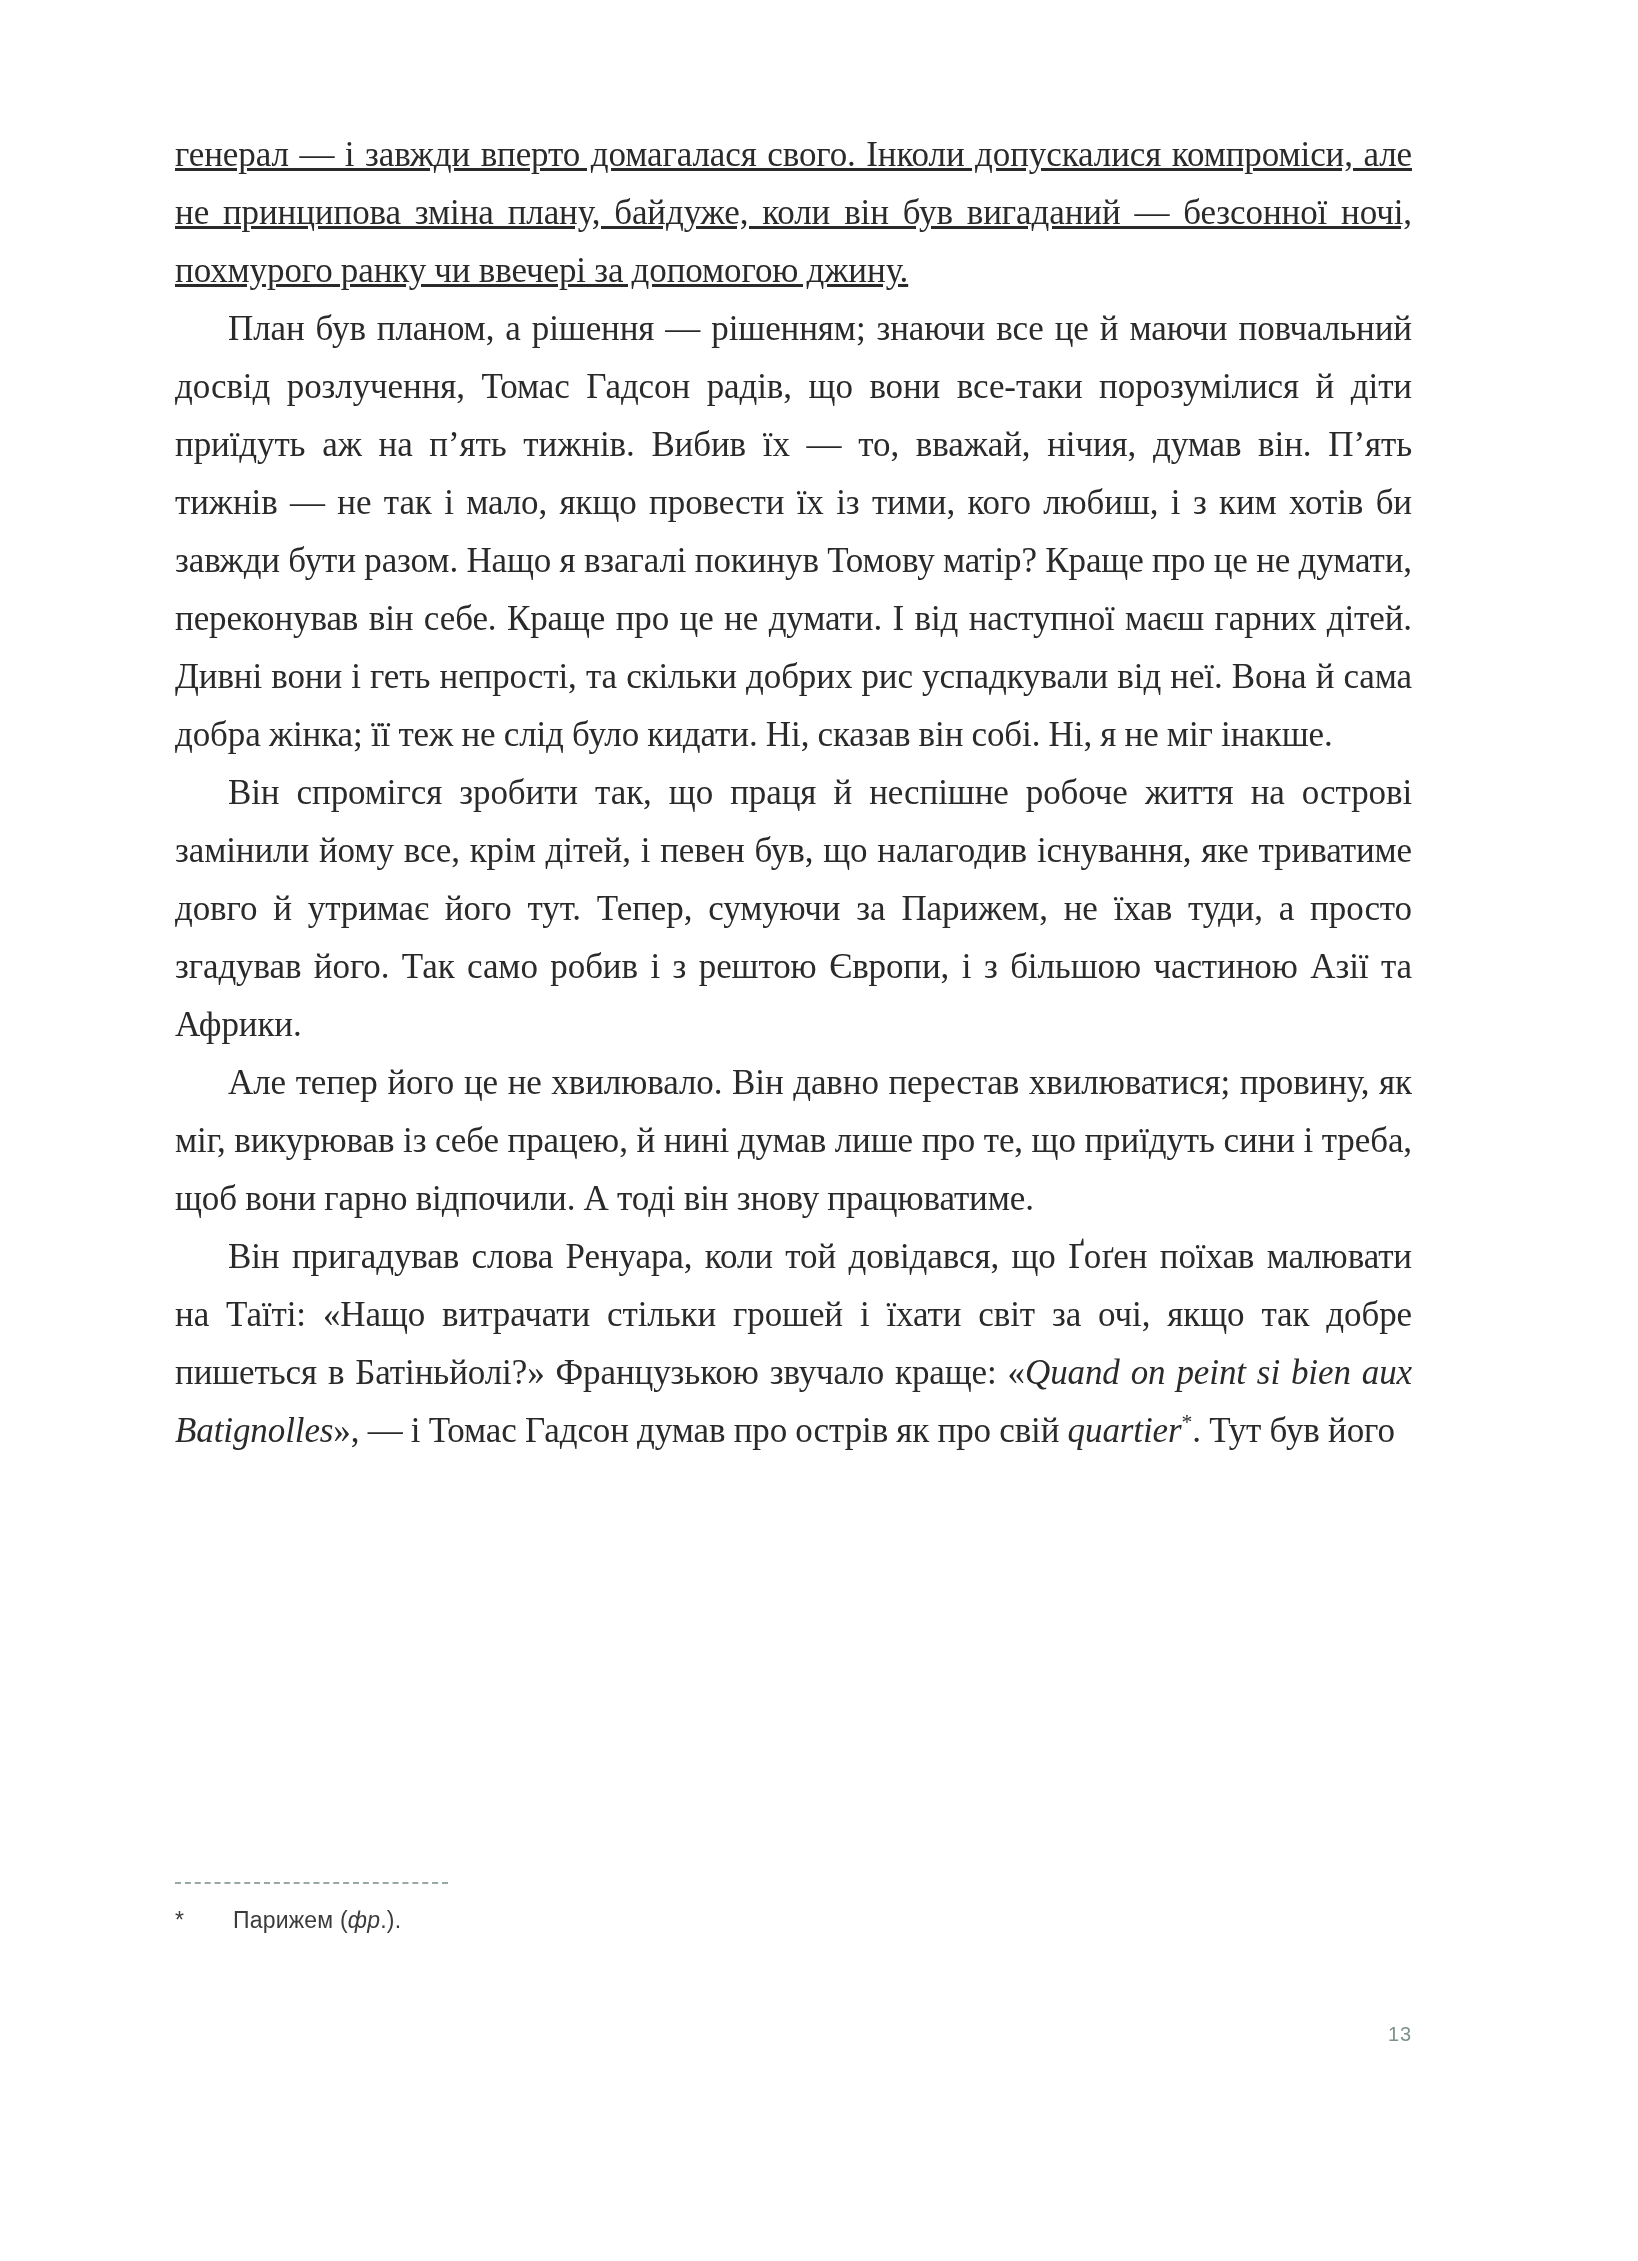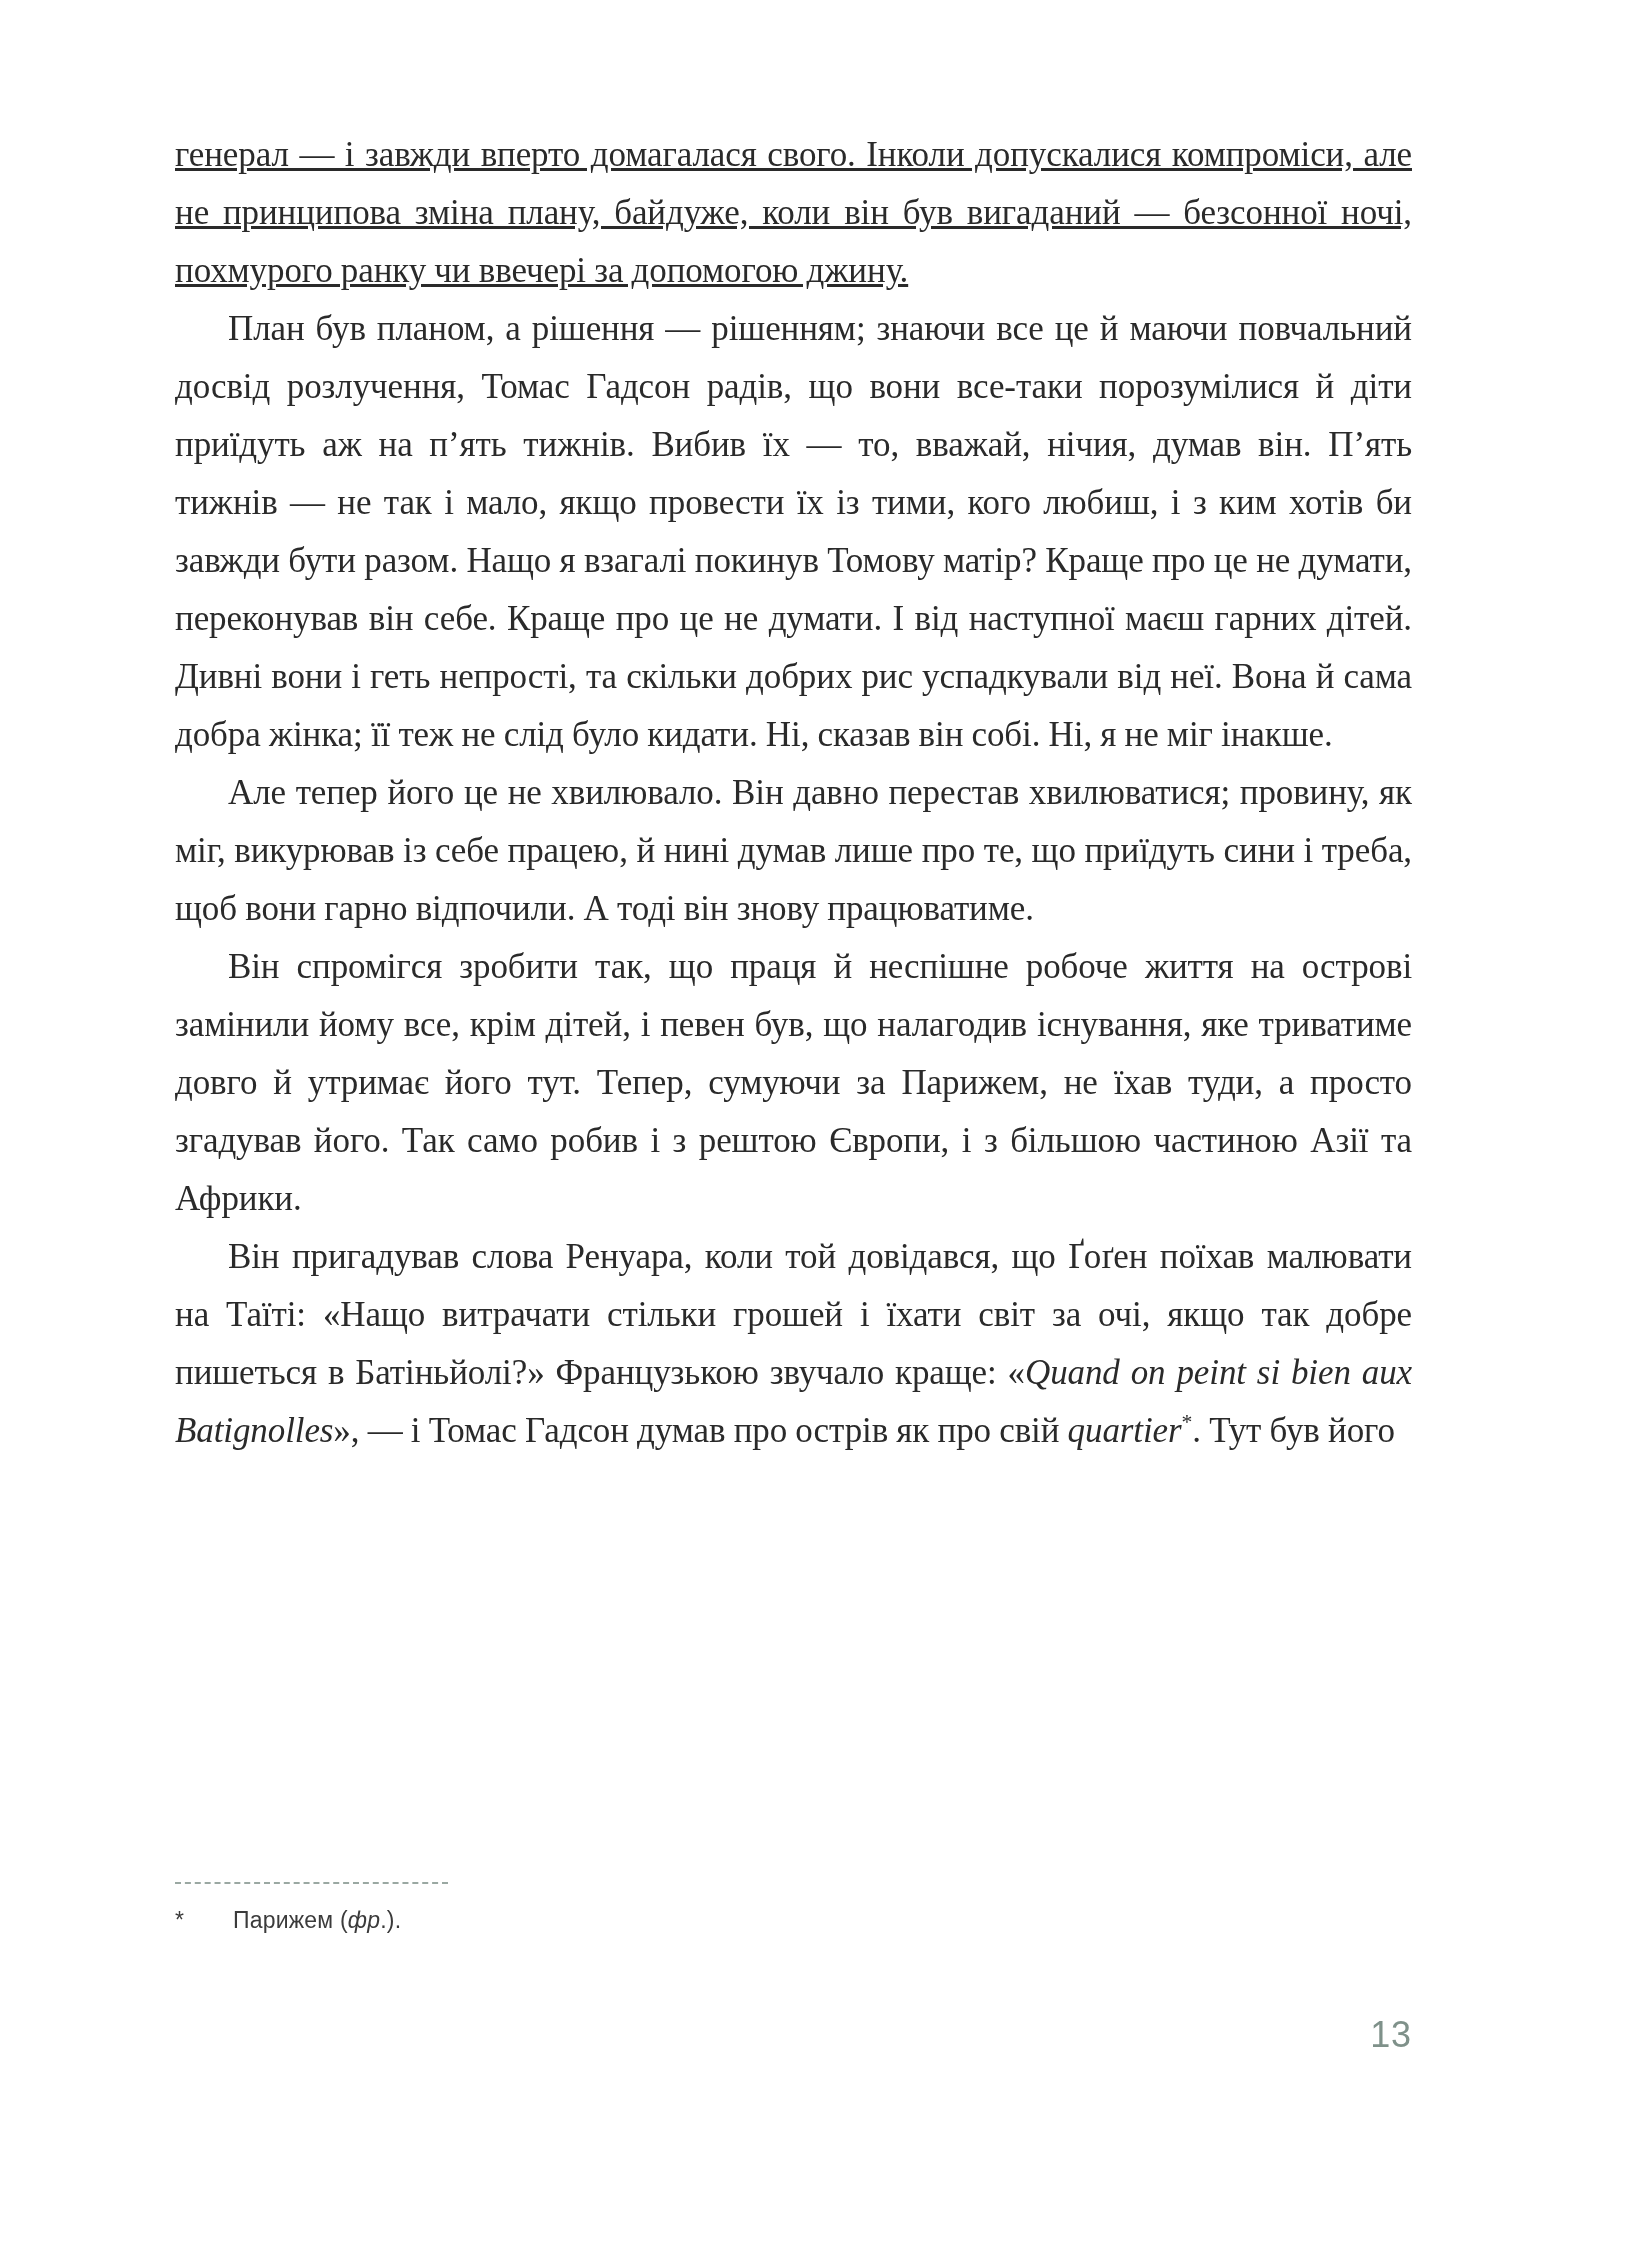--- a/index.html
+++ b/index.html
@@ -95,40 +95,40 @@
     font-style: italic;
     text-align: center;
   }
 
   
   .folio {
     position: absolute;
     right: 226px;
     top: 2021px;
     font-family: "Liberation Sans", "DejaVu Sans", sans-serif;
-    font-size: 36px;
+    font-size: 20px;
     line-height: 27px;
     color: #7f918a;
     letter-spacing: 0.9px;
   }
 </style>
 </head>
 <body>
 
 <div class="page">
 
   <div class="text-column">
 
     <p class="para first">генерал — і завжди вперто домагалася свого. Інколи допускалися компроміси, але не принципова зміна плану, байдуже, коли він був вигаданий — безсонної ночі, похмурого ранку чи ввечері за допомогою джину.</p>
 
     <p class="para">План був планом, а рішення — рішенням; знаючи все це й маючи повчальний досвід розлучення, Томас Гадсон радів, що вони все-таки порозумілися й діти приїдуть аж на п’ять тижнів. Вибив їх — то, вважай, нічия, думав він. П’ять тижнів — не так і мало, якщо провести їх із тими, кого любиш, і з ким хотів би завжди бути разом. Нащо я взагалі покинув Томову матір? Краще про це не думати, переконував він себе. Краще про це не думати. І від наступної маєш гарних дітей. Дивні вони і геть непрості, та скільки добрих рис успадкували від неї. Вона й сама добра жінка; її теж не слід було кидати. Ні, сказав він собі. Ні, я не міг інакше.</p>
 
+    <p class="para">Він спромігся зробити так, що праця й неспішне робоче життя на острові замінили йому все, крім дітей, і певен був, що налагодив існування, яке триватиме довго й утримає його тут. Тепер, сумуючи за Парижем, не їхав туди, а просто згадував його. Так само робив і з рештою Європи, і з більшою частиною Азії та Африки.</p>
+
     <p class="para">Але тепер його це не хвилювало. Він давно перестав хвилюватися; провину, як міг, викурював із себе працею, й нині думав лише про те, що приїдуть сини і треба, щоб вони гарно відпочили. А тоді він знову працюватиме.</p>
-
-    <p class="para">Він спромігся зробити так, що праця й неспішне робоче життя на острові замінили йому все, крім дітей, і певен був, що налагодив існування, яке триватиме довго й утримає його тут. Тепер, сумуючи за Парижем, не їхав туди, а просто згадував його. Так само робив і з рештою Європи, і з більшою частиною Азії та Африки.</p>
 
     <p class="para"><span>Він пригадував слова Ренуара, коли той довідався, що Ґоґен поїхав малювати на Таїті: «Нащо витрачати стільки грошей і їхати світ за очі, якщо так добре пишеться в Батіньйолі?» Французькою звучало краще: «</span><i>Quand on peint si bien aux Batignolles</i><span>», — і Томас Гадсон думав про острів як про свій </span><i>quartier</i><span class="fn-ref">*</span><span>. Тут був його</span></p>
 
   </div>
 
   <div class="footnote-area">
     <div class="footnote-rule"></div>
     <div class="footnote">
       <span class="footnote-marker">*</span>
       <span class="footnote-text"><span>Парижем (</span><i>фр</i><span>.).</span></span>

